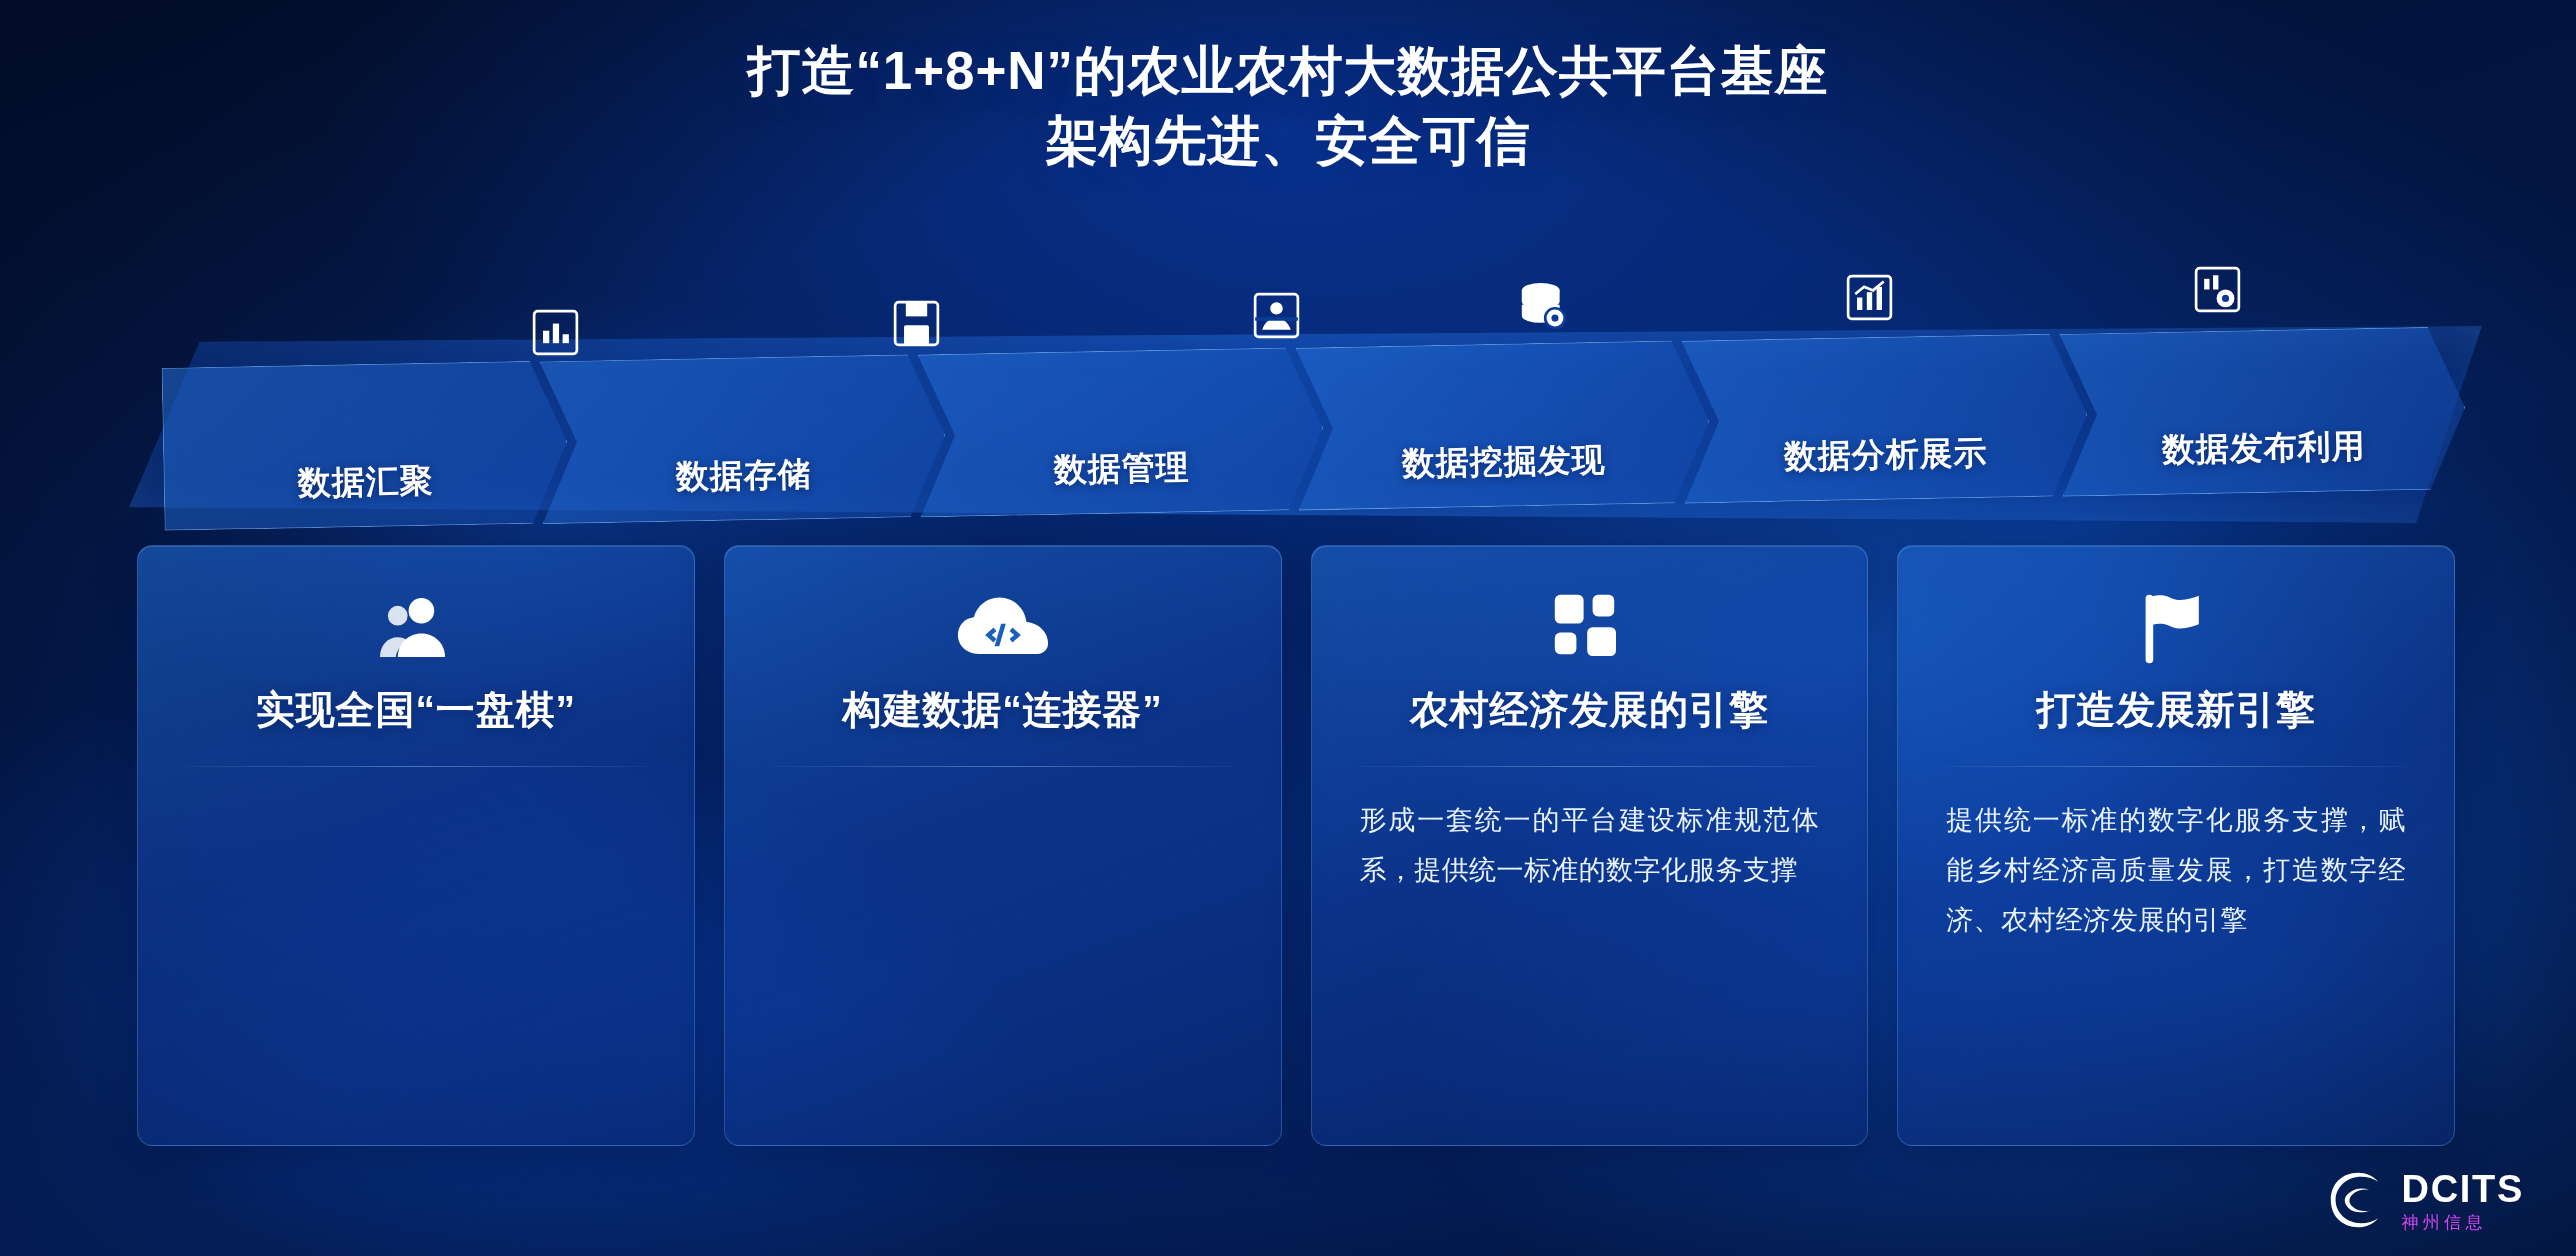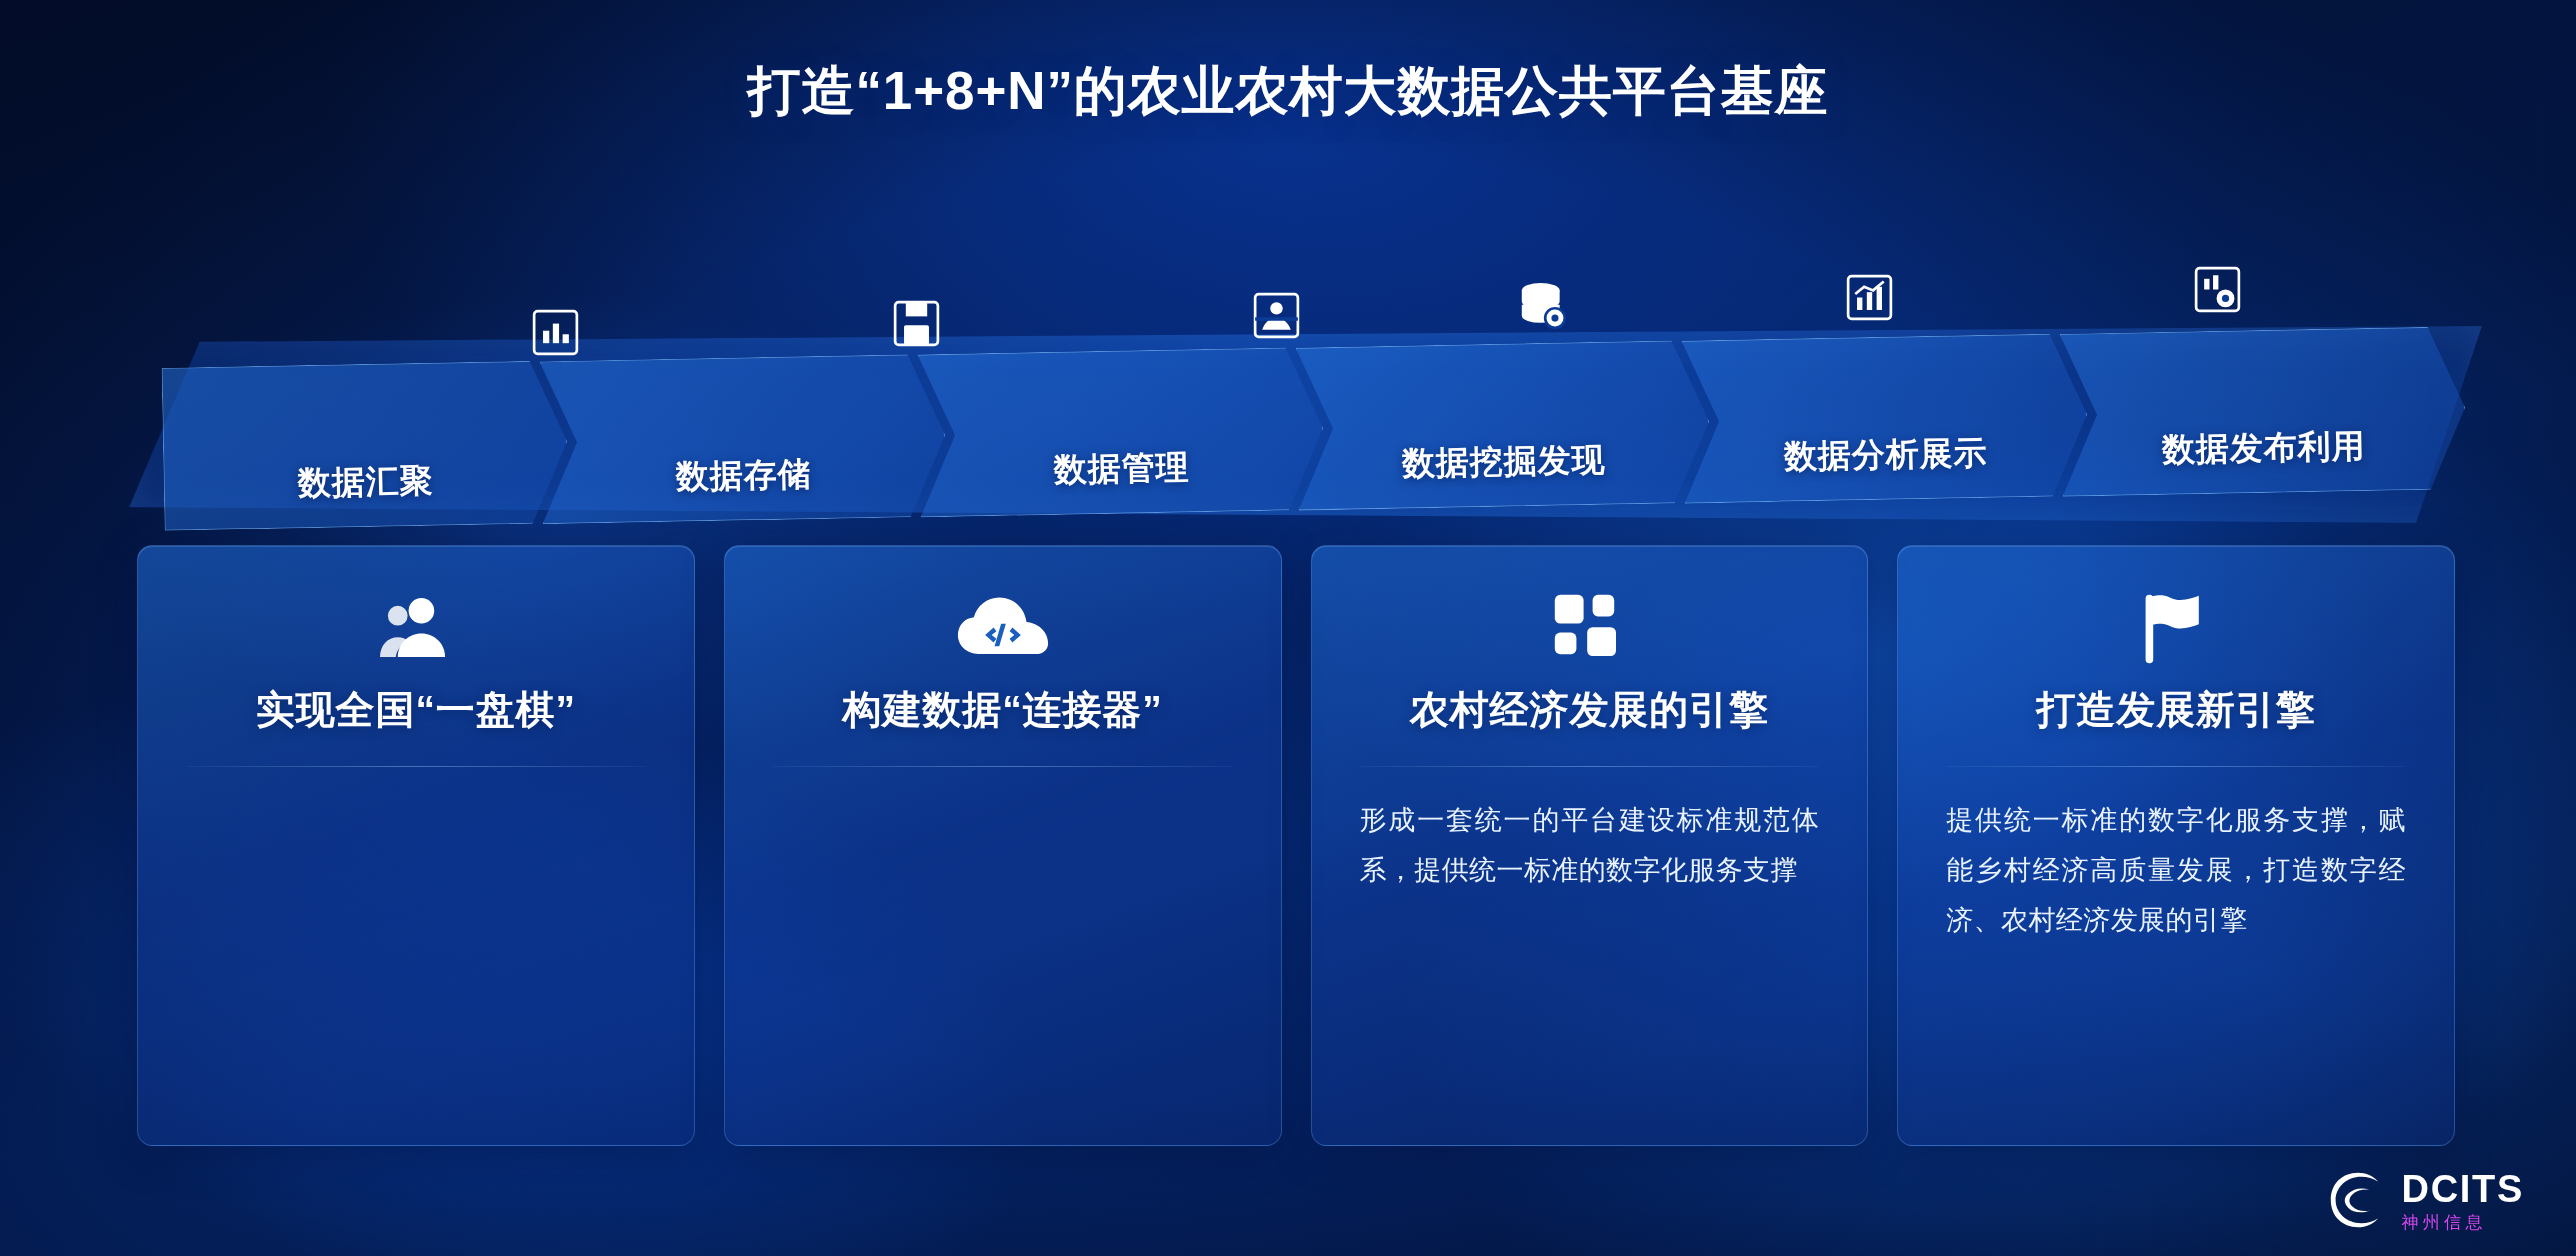--- a/index.html
+++ b/index.html
@@ -42,21 +42,20 @@
   }
 
   
   .title-wrap {
     position: absolute;
     top: 36px;
     left: 0;
     width: 2576px;
     text-align: center;
     z-index: 5;
-    margin-top: 20px;
   }
   .title-line {
     color: #ffffff;
     font-size: 53px;
     line-height: 1.32;
     font-weight: 700;
     letter-spacing: 0.9px;
     text-shadow: 0 3.4px 22px rgba(0,40,120,0.65);
   }
 
@@ -234,20 +233,21 @@
   }
 </style>
 </head>
 <body>
 
 <div class="bg"></div>
 <div class="vignette"></div>
 
 <div class="title-wrap">
   <div class="title-line">打造“1+8+N”的农业农村大数据公共平台基座</div>
+  <div class="title-line">架构先进、安全可信</div>
 </div>
 
 <div class="top-icons">
 
   <div class="top-icon" id="ti0">
     <svg viewBox="0 0 64 64" width="57" height="57" fill="none" stroke="#ffffff" stroke-width="3">
       <rect x="8" y="8" width="48" height="48" rx="4"></rect>
       <rect x="18" y="30" width="7" height="14" fill="#ffffff" stroke="none"></rect>
       <rect x="29" y="22" width="7" height="22" fill="#ffffff" stroke="none"></rect>
       <rect x="40" y="34" width="7" height="10" fill="#ffffff" stroke="none"></rect>

